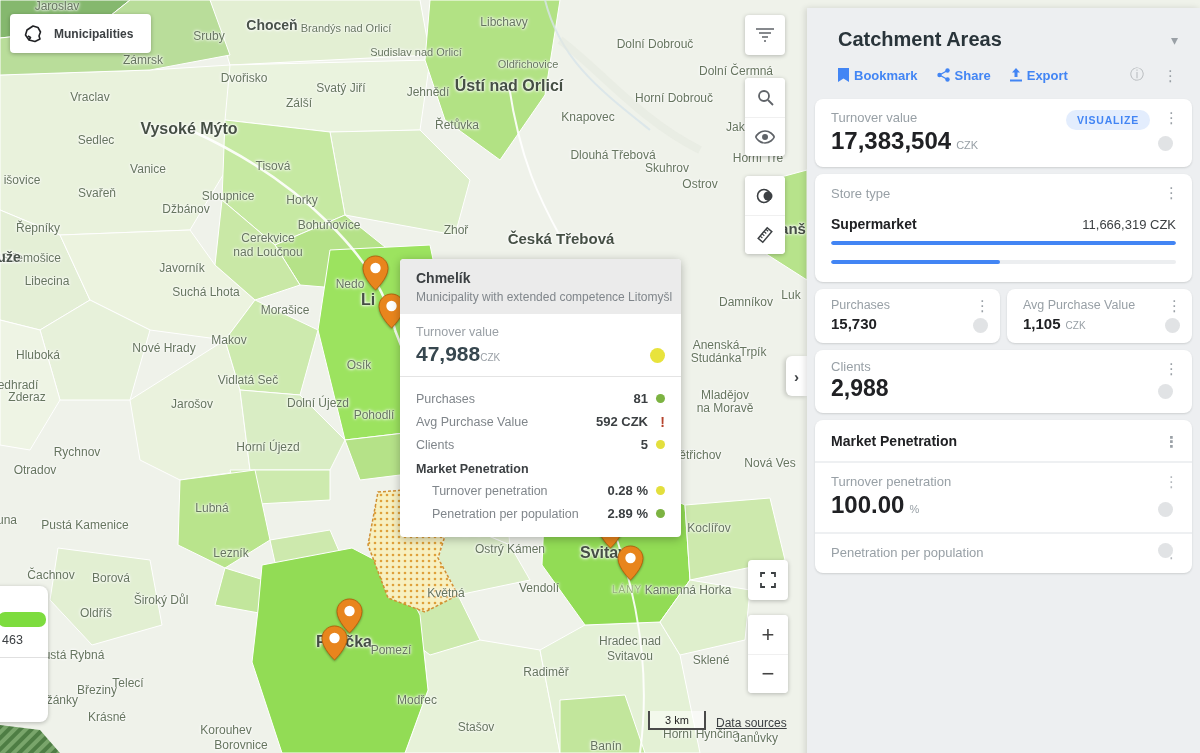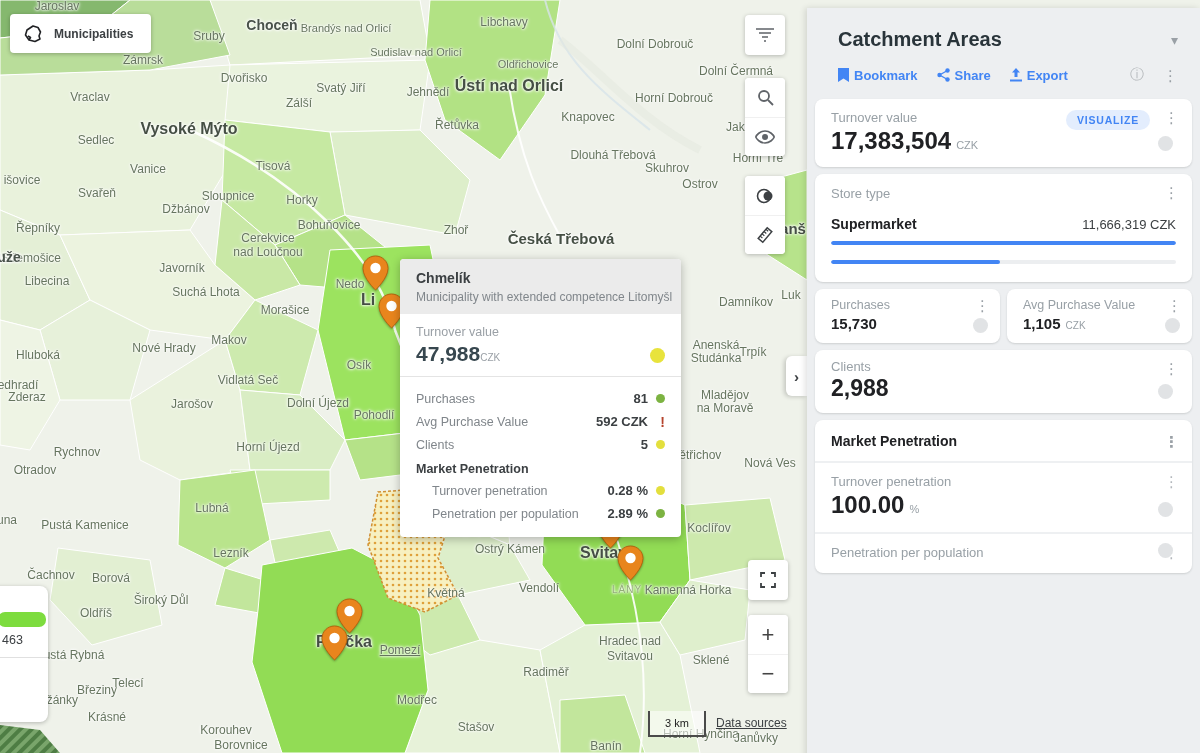--- a/index.html
+++ b/index.html
@@ -21,21 +21,21 @@
   .solo{position:absolute;width:40px;height:40px;border-radius:4px;box-shadow:0 1px 4px rgba(0,0,0,.25);}
   .ctrl-group{position:absolute;width:40px;background:#fff;border-radius:4px;box-shadow:0 1px 4px rgba(0,0,0,.25);
     display:flex;flex-direction:column;overflow:hidden;}
   .ctrl-group .mbtn{width:40px;height:39px;}
   .ctrl-group .mbtn + .mbtn{border-top:1px solid #f0f0f0;}
   .collapse-tab{position:absolute;left:786px;top:356px;width:21px;height:40px;background:#fff;border:none;
     border-radius:6px 0 0 6px;box-shadow:-2px 1px 4px rgba(0,0,0,.18);color:#3c4043;font-size:15px;font-weight:700;
     display:flex;align-items:center;justify-content:center;cursor:pointer;padding:0;}
   .zoomtxt{font-size:22px;font-weight:400;color:#444;}
   
-  .scalebar{position:absolute;left:648px;top:711px;width:58px;height:26px;border:2px solid #4a4a4a;border-top:none;
+  .scalebar{position:absolute;left:648px;top:711px;width:58px;height:19px;border:2px solid #4a4a4a;border-top:none;
     background:rgba(255,255,255,.55);display:flex;align-items:center;justify-content:center;font-size:11px;color:#222;}
   .datasources{position:absolute;left:716px;top:716px;font-size:12px;color:#3c4043;text-decoration:underline;cursor:pointer;}
   
   .legend-card{position:absolute;left:-60px;top:586px;width:108px;height:136px;background:#fff;border-radius:8px;
     box-shadow:0 1px 4px rgba(0,0,0,.25);}
   .legend-swatch{position:absolute;left:58px;top:26px;width:48px;height:15px;border-radius:7px;}
   .legend-value{position:absolute;left:62px;top:47px;font-size:12.5px;color:#3c4043;}
   .legend-divider{position:absolute;left:0;top:71px;width:100%;border-top:1px solid #e0e0e0;}
   
   .popup{position:absolute;left:400px;top:259px;width:281px;border-radius:4px;box-shadow:0 2px 10px rgba(0,0,0,.28);
@@ -249,21 +249,21 @@
         <span class="maplabel" style="left: 608px; top: 553px; font-size: 16px; font-weight: 700; color: rgb(69, 79, 68);">Svitavy</span>
         <span class="maplabel" style="left: 627px; top: 589px; font-size: 10px; color: rgb(147, 172, 121); letter-spacing: 1px;">LÁNY</span>
         <span class="maplabel" style="left: 688px; top: 590px;">Kamenná Horka</span>
         <span class="maplabel" style="left: 446px; top: 593px;">Květná</span>
         <span class="maplabel" style="left: 539px; top: 588px;">Vendolí</span>
         <span class="maplabel" style="left: 51px; top: 575px;">Čachnov</span>
         <span class="maplabel" style="left: 111px; top: 578px;">Borová</span>
         <span class="maplabel" style="left: 161px; top: 600px;">Široký Důl</span>
         <span class="maplabel" style="left: 96px; top: 613px;">Oldříš</span>
         <span class="maplabel" style="left: 344px; top: 642px; font-size: 16px; font-weight: 700; color: rgb(69, 79, 68);">Polička</span>
-        <span class="maplabel" style="left: 400px; top: 650px; text-decoration: underline;">Pomezí</span>
+        <span class="maplabel" style="left: 391px; top: 650px;">Pomezí</span>
         <span class="maplabel" style="left: 70px; top: 655px;">Pustá Rybná</span>
         <span class="maplabel" style="left: 630px; top: 641px;">Hradec nad</span>
         <span class="maplabel" style="left: 630px; top: 656px;">Svitavou</span>
         <span class="maplabel" style="left: 711px; top: 660px;">Sklené</span>
         <span class="maplabel" style="left: 546px; top: 672px;">Radiměř</span>
         <span class="maplabel" style="left: 97px; top: 690px;">Březiny</span>
         <span class="maplabel" style="left: 128px; top: 683px;">Telecí</span>
         <span class="maplabel" style="left: 417px; top: 700px;">Modřec</span>
         <span class="maplabel" style="left: 55px; top: 700px;">Křižánky</span>
         <span class="maplabel" style="left: 107px; top: 717px;">Krásné</span>

